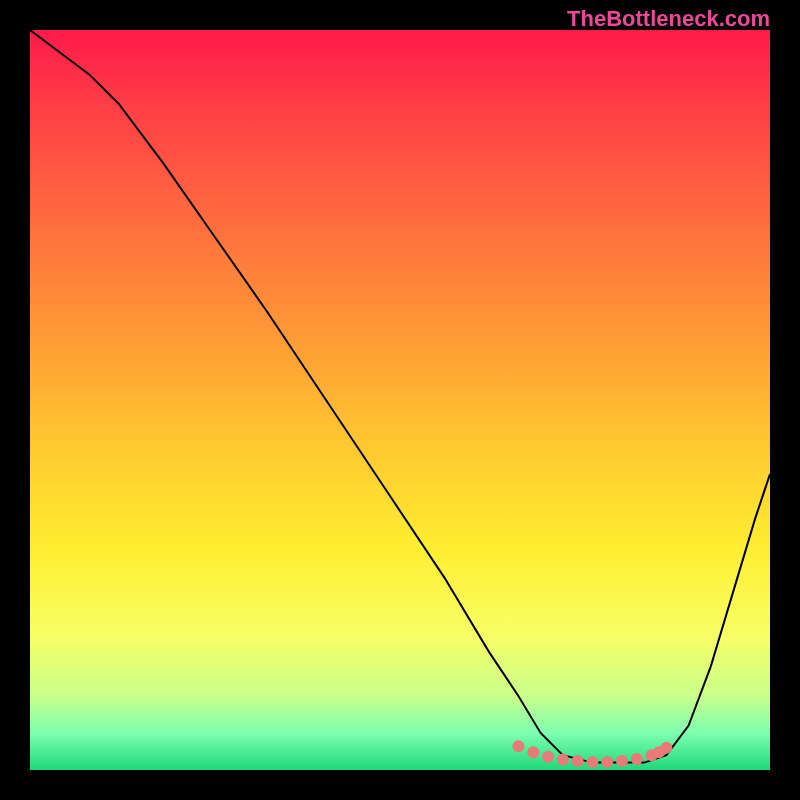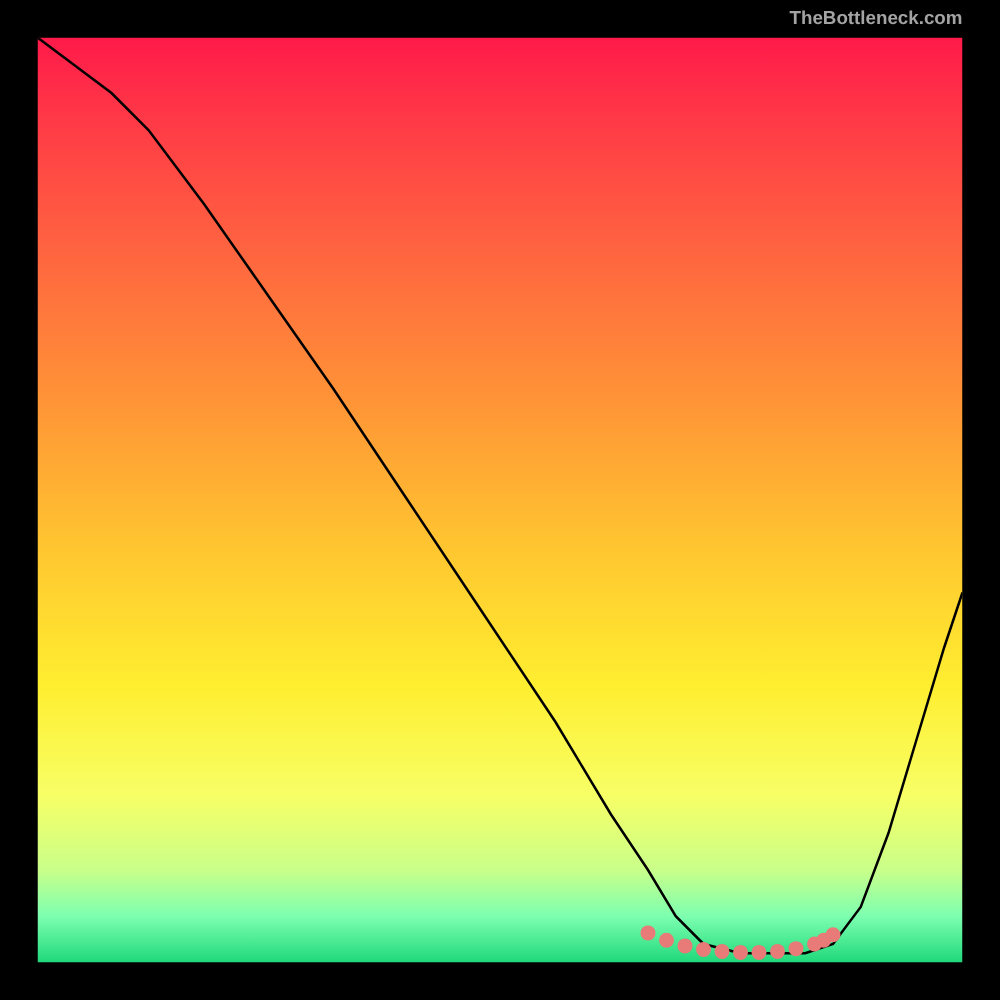--- a/index.html
+++ b/index.html
@@ -8,22 +8,22 @@
     background: #000;
     width: 800px;
     height: 800px;
     position: relative;
     font-family: Arial, sans-serif;
   }
   .watermark {
     position: absolute;
     top: 6px;
     right: 30px;
-    color: #a3a3a3;
-    font-size: 15px;
+    color: #ec4899;
+    font-size: 22px;
     font-weight: bold;
     z-index: 10;
   }
   .chart-frame {
     position: absolute;
     left: 30px;
     top: 30px;
     width: 740px;
     height: 740px;
     background: #000;

